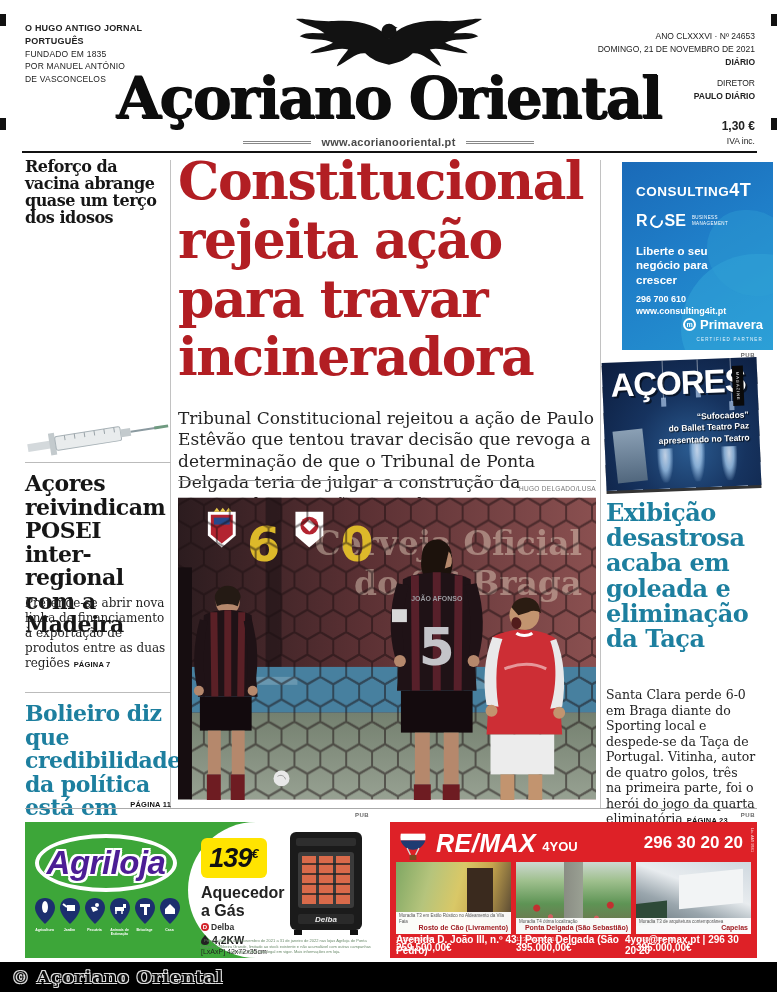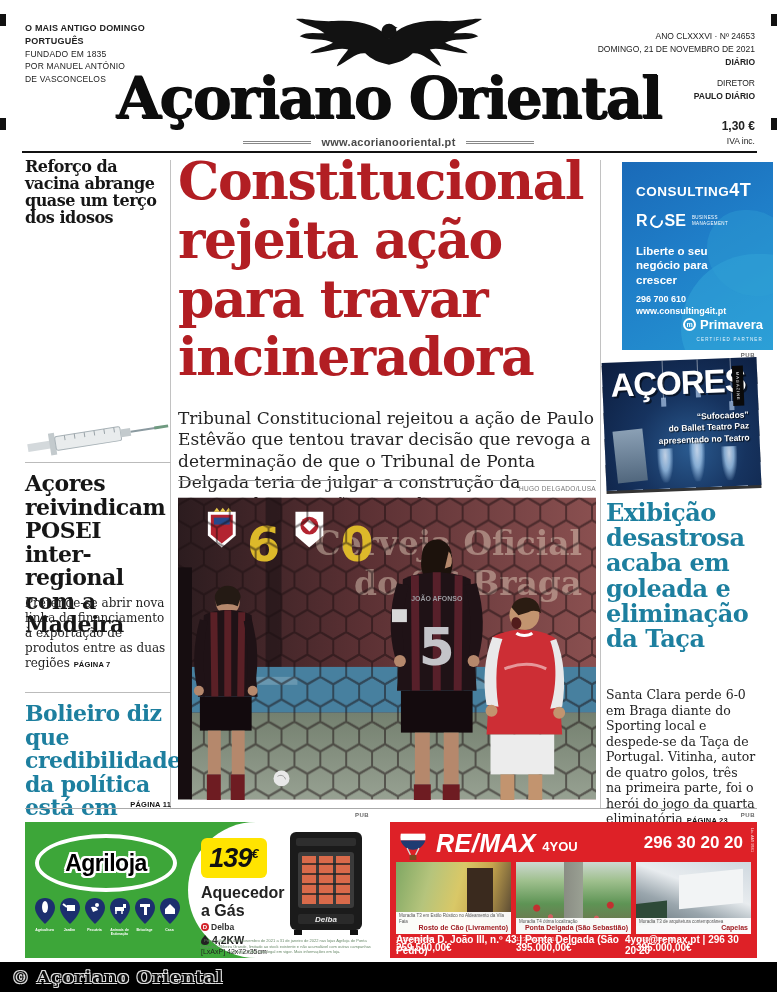--- a/index.html
+++ b/index.html
@@ -96,22 +96,22 @@
 
   
   .pub-left { top:812px; left:355px; }
   .pub-right { top:812px; right:22px; }
   .pub-consulting { top:194px; right:2px; }
 
   .ad-agriloja { position:absolute; left:25px; top:822px; width:355px; height:136px; background:#3da639; overflow:hidden; }
   .ag-white { position:absolute; left:163px; top:0; right:0; bottom:0; background:#fff; border-radius:70px 0 0 70px; }
   .ag-logo { position:absolute; left:10px; top:12px; width:142px; height:58px; border:4px solid #fff; border-radius:50%;
     display:flex; align-items:center; justify-content:center; }
-  .ag-logo span { font-size:23px; font-weight:bold; color:#000000; letter-spacing:-.5px; font-family:"Liberation Sans",sans-serif;
-    text-shadow:-2px -2px 0 #fff,2px -2px 0 #fff,-2px 2px 0 #fff,2px 2px 0 #fff,0 -2px 0 #fff,0 2px 0 #fff,-2px 0 0 #fff,2px 0 0 #fff; }
+  .ag-logo span { font-size:33px; font-weight:bold; color:#4c1d95; letter-spacing:-.5px; font-family:"Liberation Sans",sans-serif;
+    text-shadow:-2px -2px 0 #fff,2px -2px 0 #fff,-2px 2px 0 #fff,2px 2px 0 #fff,0 -2px 0 #fff,0 2px 0 #fff,-2px 0 0 #fff,2px 0 0 #fff;font-style:italic; }
   .ag-pins { position:absolute; left:8px; top:76px; display:flex; gap:2px; }
   .ag-pin { width:23px; text-align:center; }
   .ag-pin .lbl { font-size:3.5px; color:#fff; font-weight:bold; line-height:1.1; margin-top:1px; }
   .ag-price { position:absolute; left:176px; top:16px; width:66px; height:40px; background:#ffe400; border-radius:6px;
     display:flex; align-items:center; justify-content:center; color:#111; font-weight:bold; font-style:italic; }
   .ag-price .v { font-size:27px; letter-spacing:-1px; } .ag-price .c { font-size:13px; margin-top:-10px; }
   .ag-info { position:absolute; left:176px; top:62px; width:80px; color:#222; }
   .ag-product { font-size:16px; font-weight:bold; }
   .ag-brand { font-size:8.5px; font-weight:bold; color:#333; display:flex; align-items:center; gap:2px; margin-top:2px; }
   .ag-brand .dot { width:8px; height:8px; border-radius:50%; background:#d2232a; color:#fff; font-size:6px; line-height:8px; text-align:center; font-weight:bold; }
@@ -158,21 +158,21 @@
 <body>
 
 <div class="page">
 
   <div class="edge-mark" style="left:0;top:14px"></div>
   <div class="edge-mark" style="right:0;top:14px"></div>
   <div class="edge-mark" style="left:0;top:118px"></div>
   <div class="edge-mark" style="right:0;top:118px"></div>
 
   <div class="hdr-left">
-    <div class="tag-bold">O MAIS ANTIGO DOMINGO PORTUGUÊS</div>
+    <div class="tag-bold">O HUGO ANTIGO JORNAL PORTUGUÊS</div>
     <div>FUNDADO EM 1835</div>
     <div>POR MANUEL ANTÓNIO</div>
     <div>DE VASCONCELOS</div>
   </div>
 
   <svg class="eagle" width="190" height="60" viewBox="0 0 200 62">
     <path fill="#121212" d="M100,30 C90,16 70,9 42,11 C22,12 10,7 2,9 C15,18 22,16 32,24 C22,24 14,22 6,27 C20,33 31,28 41,34 C33,39 24,39 17,45 C34,45 45,38 57,41 C51,49 47,53 45,59 C57,53 65,44 75,45 C81,51 89,55 100,57 C111,55 119,51 125,45 C135,44 143,53 155,59 C153,53 149,49 143,41 C155,38 166,45 183,45 C176,39 167,39 159,34 C169,28 180,33 194,27 C186,22 178,24 168,24 C178,16 185,18 198,9 C190,7 178,12 158,11 C130,9 110,16 100,30 Z"></path>
     <circle cx="100" cy="22" r="8" fill="#121212"></circle>
     <path fill="#121212" d="M100,14 l9,4 -9,4 z"></path>
   </svg>

